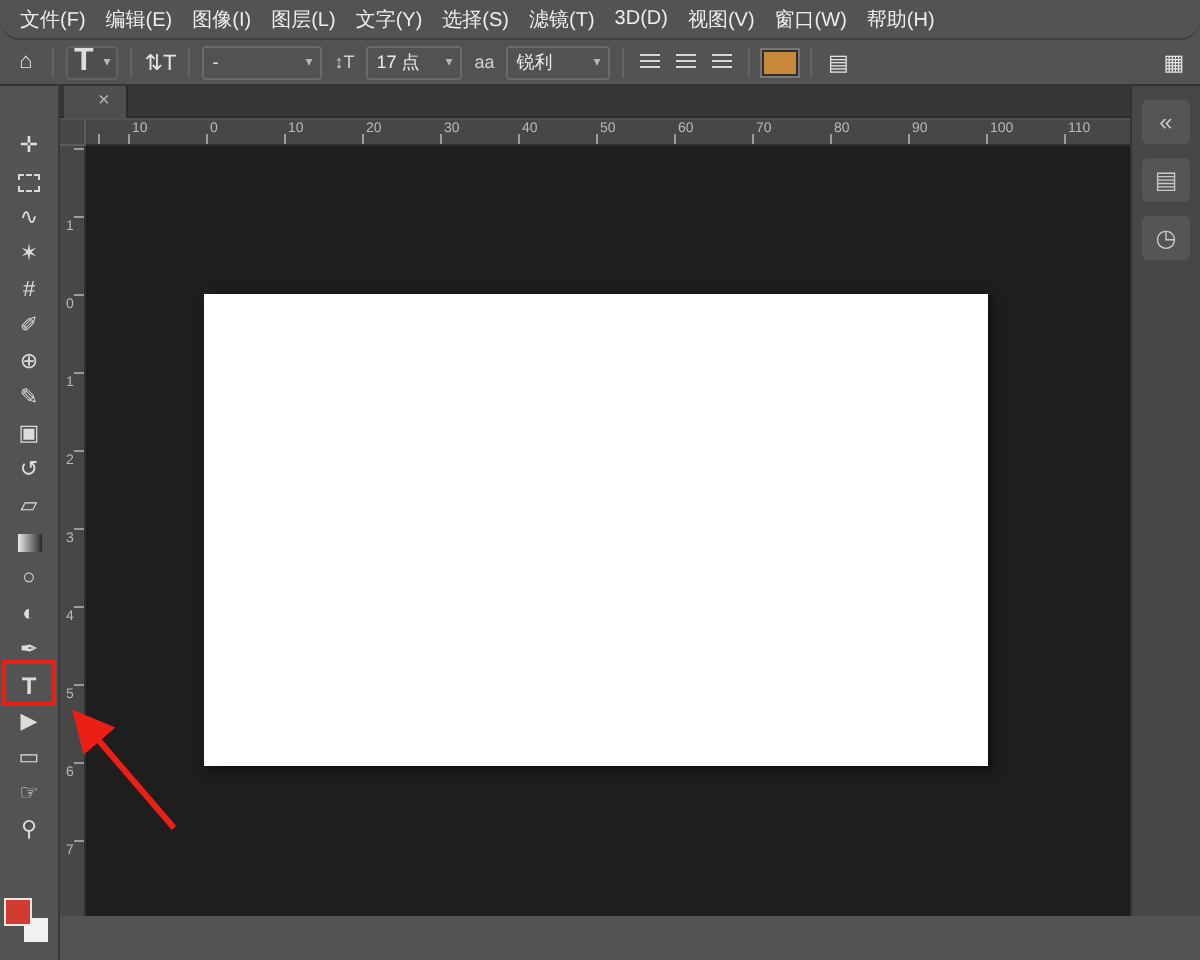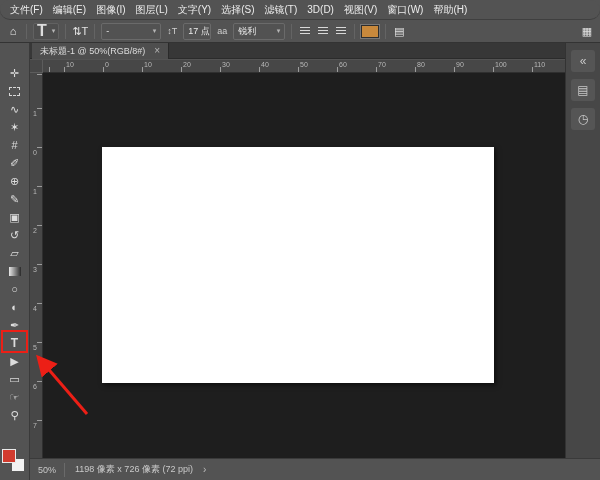--- a/index.html
+++ b/index.html
@@ -110,21 +110,21 @@
       <i class="chev">▾</i>
     </span>
     <span class="vdiv"></span>
     <span class="ob-icon">⇅T</span>
     <span class="vdiv"></span>
     <span class="select" style="width:60px">
       <span>-</span>
       <i class="chev">▾</i>
     </span>
     <span class="ob-icon sm">↕T</span>
-    <span class="select" style="width:28px">
+    <span class="select" style="width:48px">
       <span>17 点</span>
       <i class="chev">▾</i>
     </span>
     <span class="ob-icon sm">aa</span>
     <span class="select" style="width:52px">
       <span>锐利</span>
       <i class="chev">▾</i>
     </span>
     <span class="vdiv"></span>
     <span class="ob-icon">
@@ -138,21 +138,20 @@
       </span>
     <span class="vdiv"></span>
     <span class="swatch"></span>
     <span class="vdiv"></span>
     <span class="ob-icon">▤</span>
     <span class="ob-icon ob-right">▦</span>
   </div>
 
   <div class="tabbar">
     <div class="tab">
-      <span>未标题-1 @ 50%(RGB/8#)</span>
       <span class="tab-close">×</span>
     </div>
   </div>
 
   <div class="toolbar">
     <div class="tool" style="top:21px">
         <span>✛</span>
       </div>
     <div class="tool" style="top:39px">
         <span class="dash-sq"></span>
@@ -249,25 +248,20 @@
   <div class="viewport">
     <div class="canvas"></div>
   </div>
 
   <div class="rightstrip">
     <div class="rs-icon">«</div>
     <div class="rs-icon">▤</div>
     <div class="rs-icon">◷</div>
   </div>
 
-  <div class="statusbar">
-    <span class="sb-zoom">50%</span>
-    <span class="sb-info">1198 像素 x 726 像素 (72 ppi)</span>
-    <span class="sb-chev">›</span>
-  </div>
 
   <div class="anno-box"></div>
   <svg class="anno-arrow" width="600" height="480" viewBox="0 0 600 480">
     <defs>
       <marker id="ah" markerWidth="8" markerHeight="8" refX="6" refY="3.5" orient="auto">
         <path d="M0,0 L7,3.5 L0,7 Z" fill="#ec1f16"></path>
       </marker>
     </defs>
     <line x1="87" y1="414" x2="38" y2="357" stroke="#ec1f16" stroke-width="3" marker-end="url(#ah)"></line>
   </svg>

